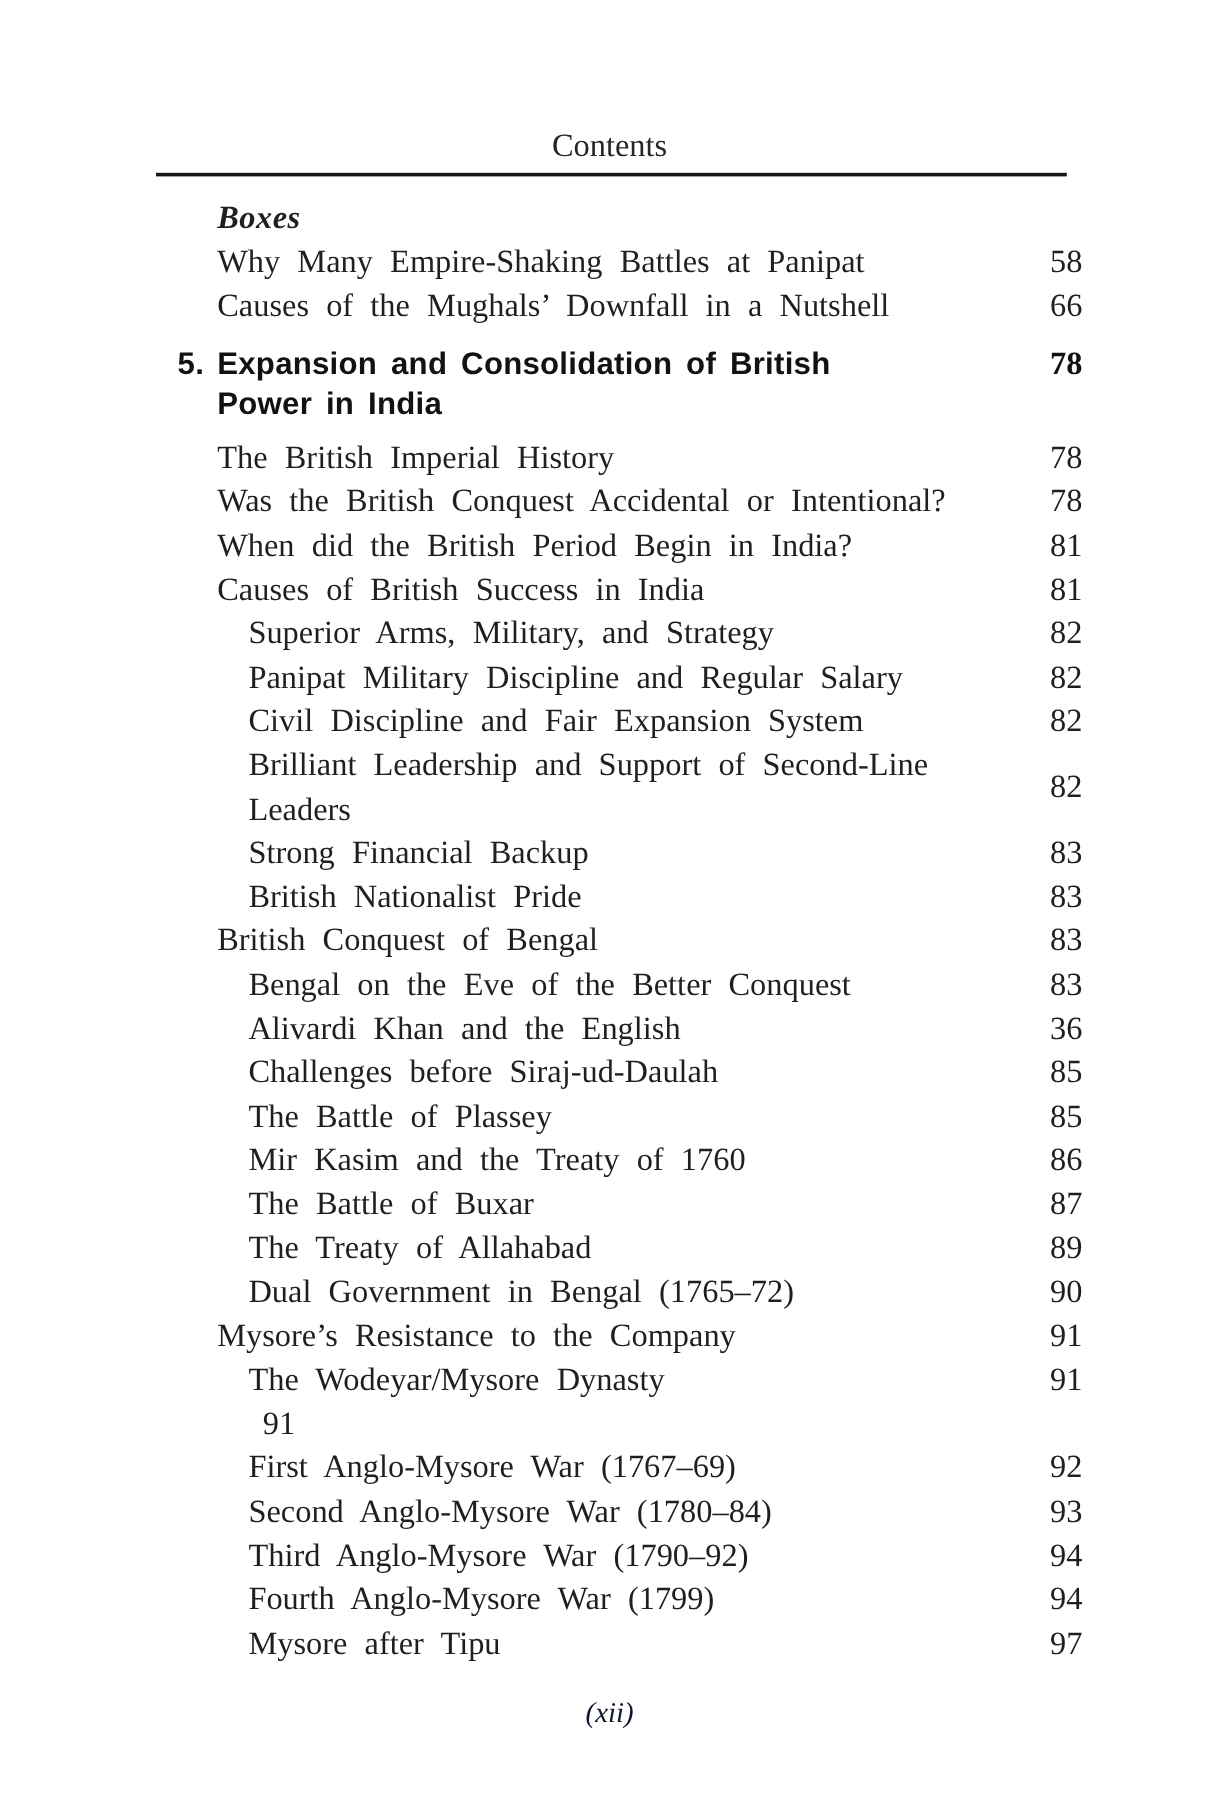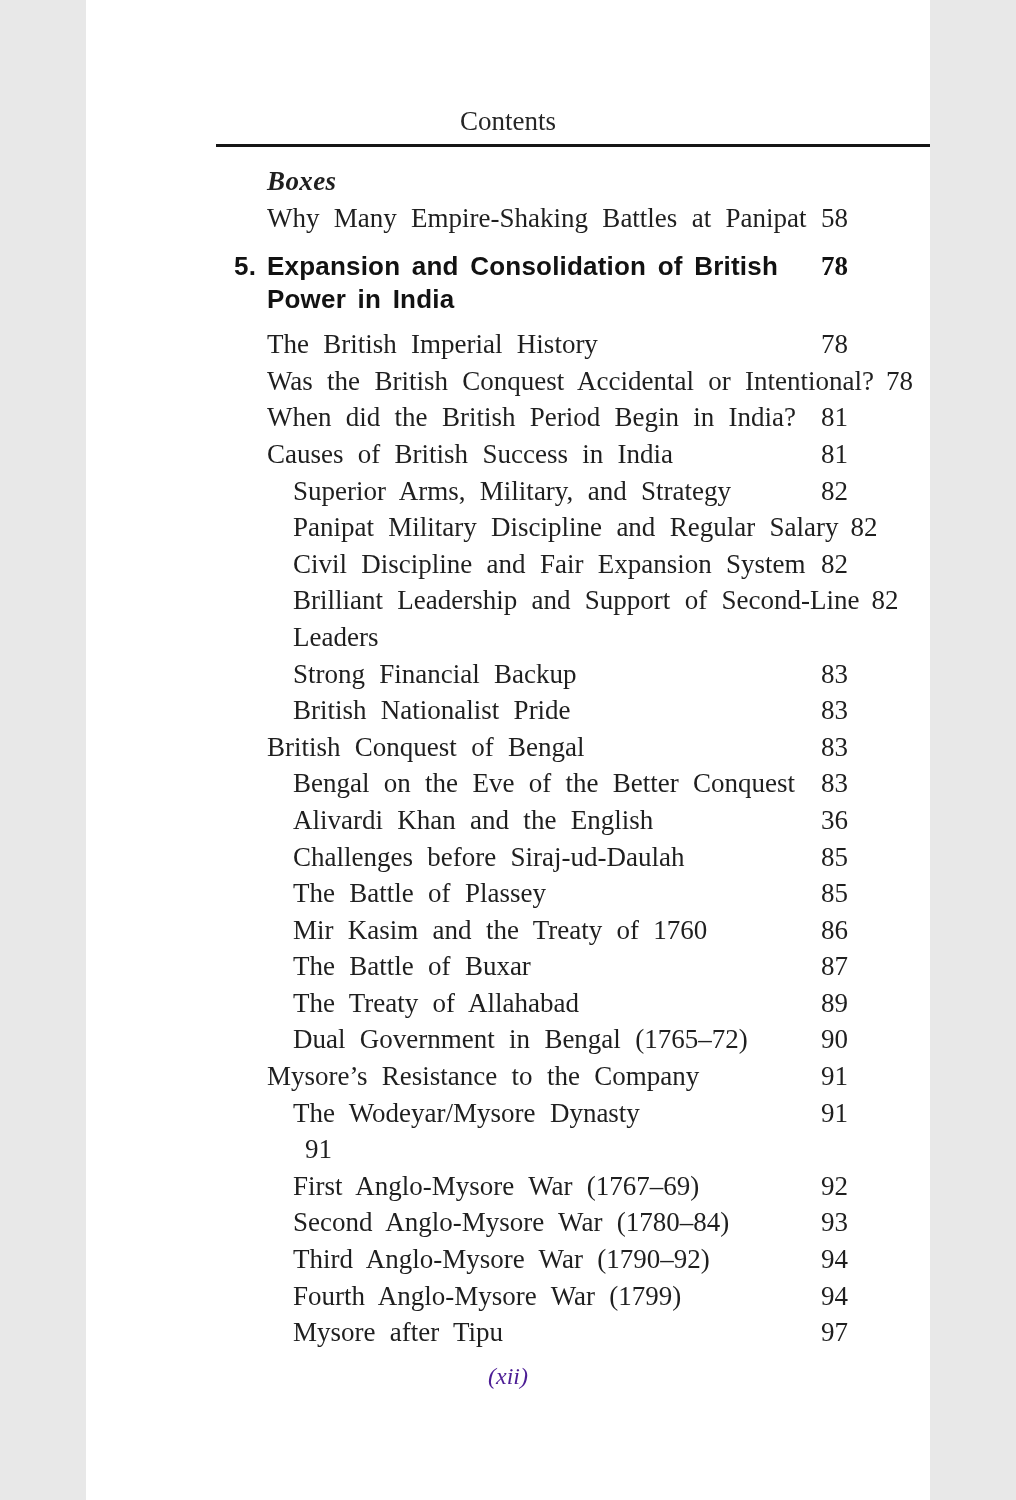--- a/index.html
+++ b/index.html
@@ -1,19 +1,19 @@
 <!DOCTYPE html>
 <html><head>
 <meta charset="utf-8">
 <style>
   * { margin: 0; padding: 0; box-sizing: border-box; }
   html, body { background: #e8e8e8; }
   .page {
     position: relative;
-    width: 844px;
+    width: 1016px;
     height: 1500px;
     margin: 0 auto;
     background: #ffffff;
     font-family: "Liberation Serif", "DejaVu Serif", serif;
     color: #1f1f1f;
     overflow: hidden;
   }
   .running-head {
     padding-top: 106px;
     text-align: center;
@@ -21,35 +21,35 @@
     line-height: 30px;
     color: #262626;
   }
   .head-rule {
     width: 759px;
     height: 3px;
     background: #161616;
     margin: 8px 0 0 130px;
   }
   .toc {
-    margin: 16px 82px 0 181px; 
+    margin: 16px 114px 0 181px; 
     font-size: 27px;
     line-height: 36.6px;
   }
   .boxes-heading {
     font-weight: bold;
     font-style: italic;
     letter-spacing: 0.4px;
   }
   .toc-row {
     display: flex;
     justify-content: space-between;
     align-items: flex-start;
   }
-  .toc-row.lvl2 { padding-left: 26px; }
+  .toc-row.lvl2 { padding-left: 26px; align-items: center; }
   .entry-label { word-spacing: 0.28em; }
   .entry-label .line { display: block; white-space: nowrap; }
   .entry-page { flex-shrink: 0; padding-left: 12px; }
   .chapter {
     display: flex;
     justify-content: space-between;
     align-items: flex-start;
     margin: 14px 0 10px 0;
   }
   .chapter-left {
@@ -65,25 +65,25 @@
   .ch-num { position: absolute; left: -33px; top: 0; }
   .chapter-page {
     font-weight: bold;
     font-size: 27px;
     line-height: 33px;
     color: #121212;
     flex-shrink: 0;
     padding-left: 12px;
   }
   .folio {
-    margin-top: 12px;
+    margin-top: 28px;
     text-align: center;
     font-style: italic;
     font-size: 24px;
-    color: #4c1d95;
+    color: #0f172a;
   }
 </style>
 </head>
 <body>
 
 <div class="page">
 
   <div class="running-head">Contents</div>
 
   <div class="head-rule"></div>
@@ -91,20 +91,26 @@
   <div class="toc">
 
     <div class="boxes-heading">Boxes</div>
 
     <div id="boxes-rows">
         <div class="toc-row">
           <span class="entry-label">
             <span class="line">Why Many Empire-Shaking Battles at Panipat</span>
           </span>
           <span class="entry-page">58</span>
+        </div>
+        <div class="toc-row">
+          <span class="entry-label">
+            <span class="line">Causes of the Mughals’ Downfall in a Nutshell</span>
+          </span>
+          <span class="entry-page">66</span>
         </div>
       </div>
 
     <div class="chapter">
       <div class="chapter-left">
         <span class="ch-num">5.</span>
         <div class="ch-line">Expansion and Consolidation of British</div>
         <div class="ch-line">Power in India</div>
       </div>
       <span class="chapter-page">78</span>

